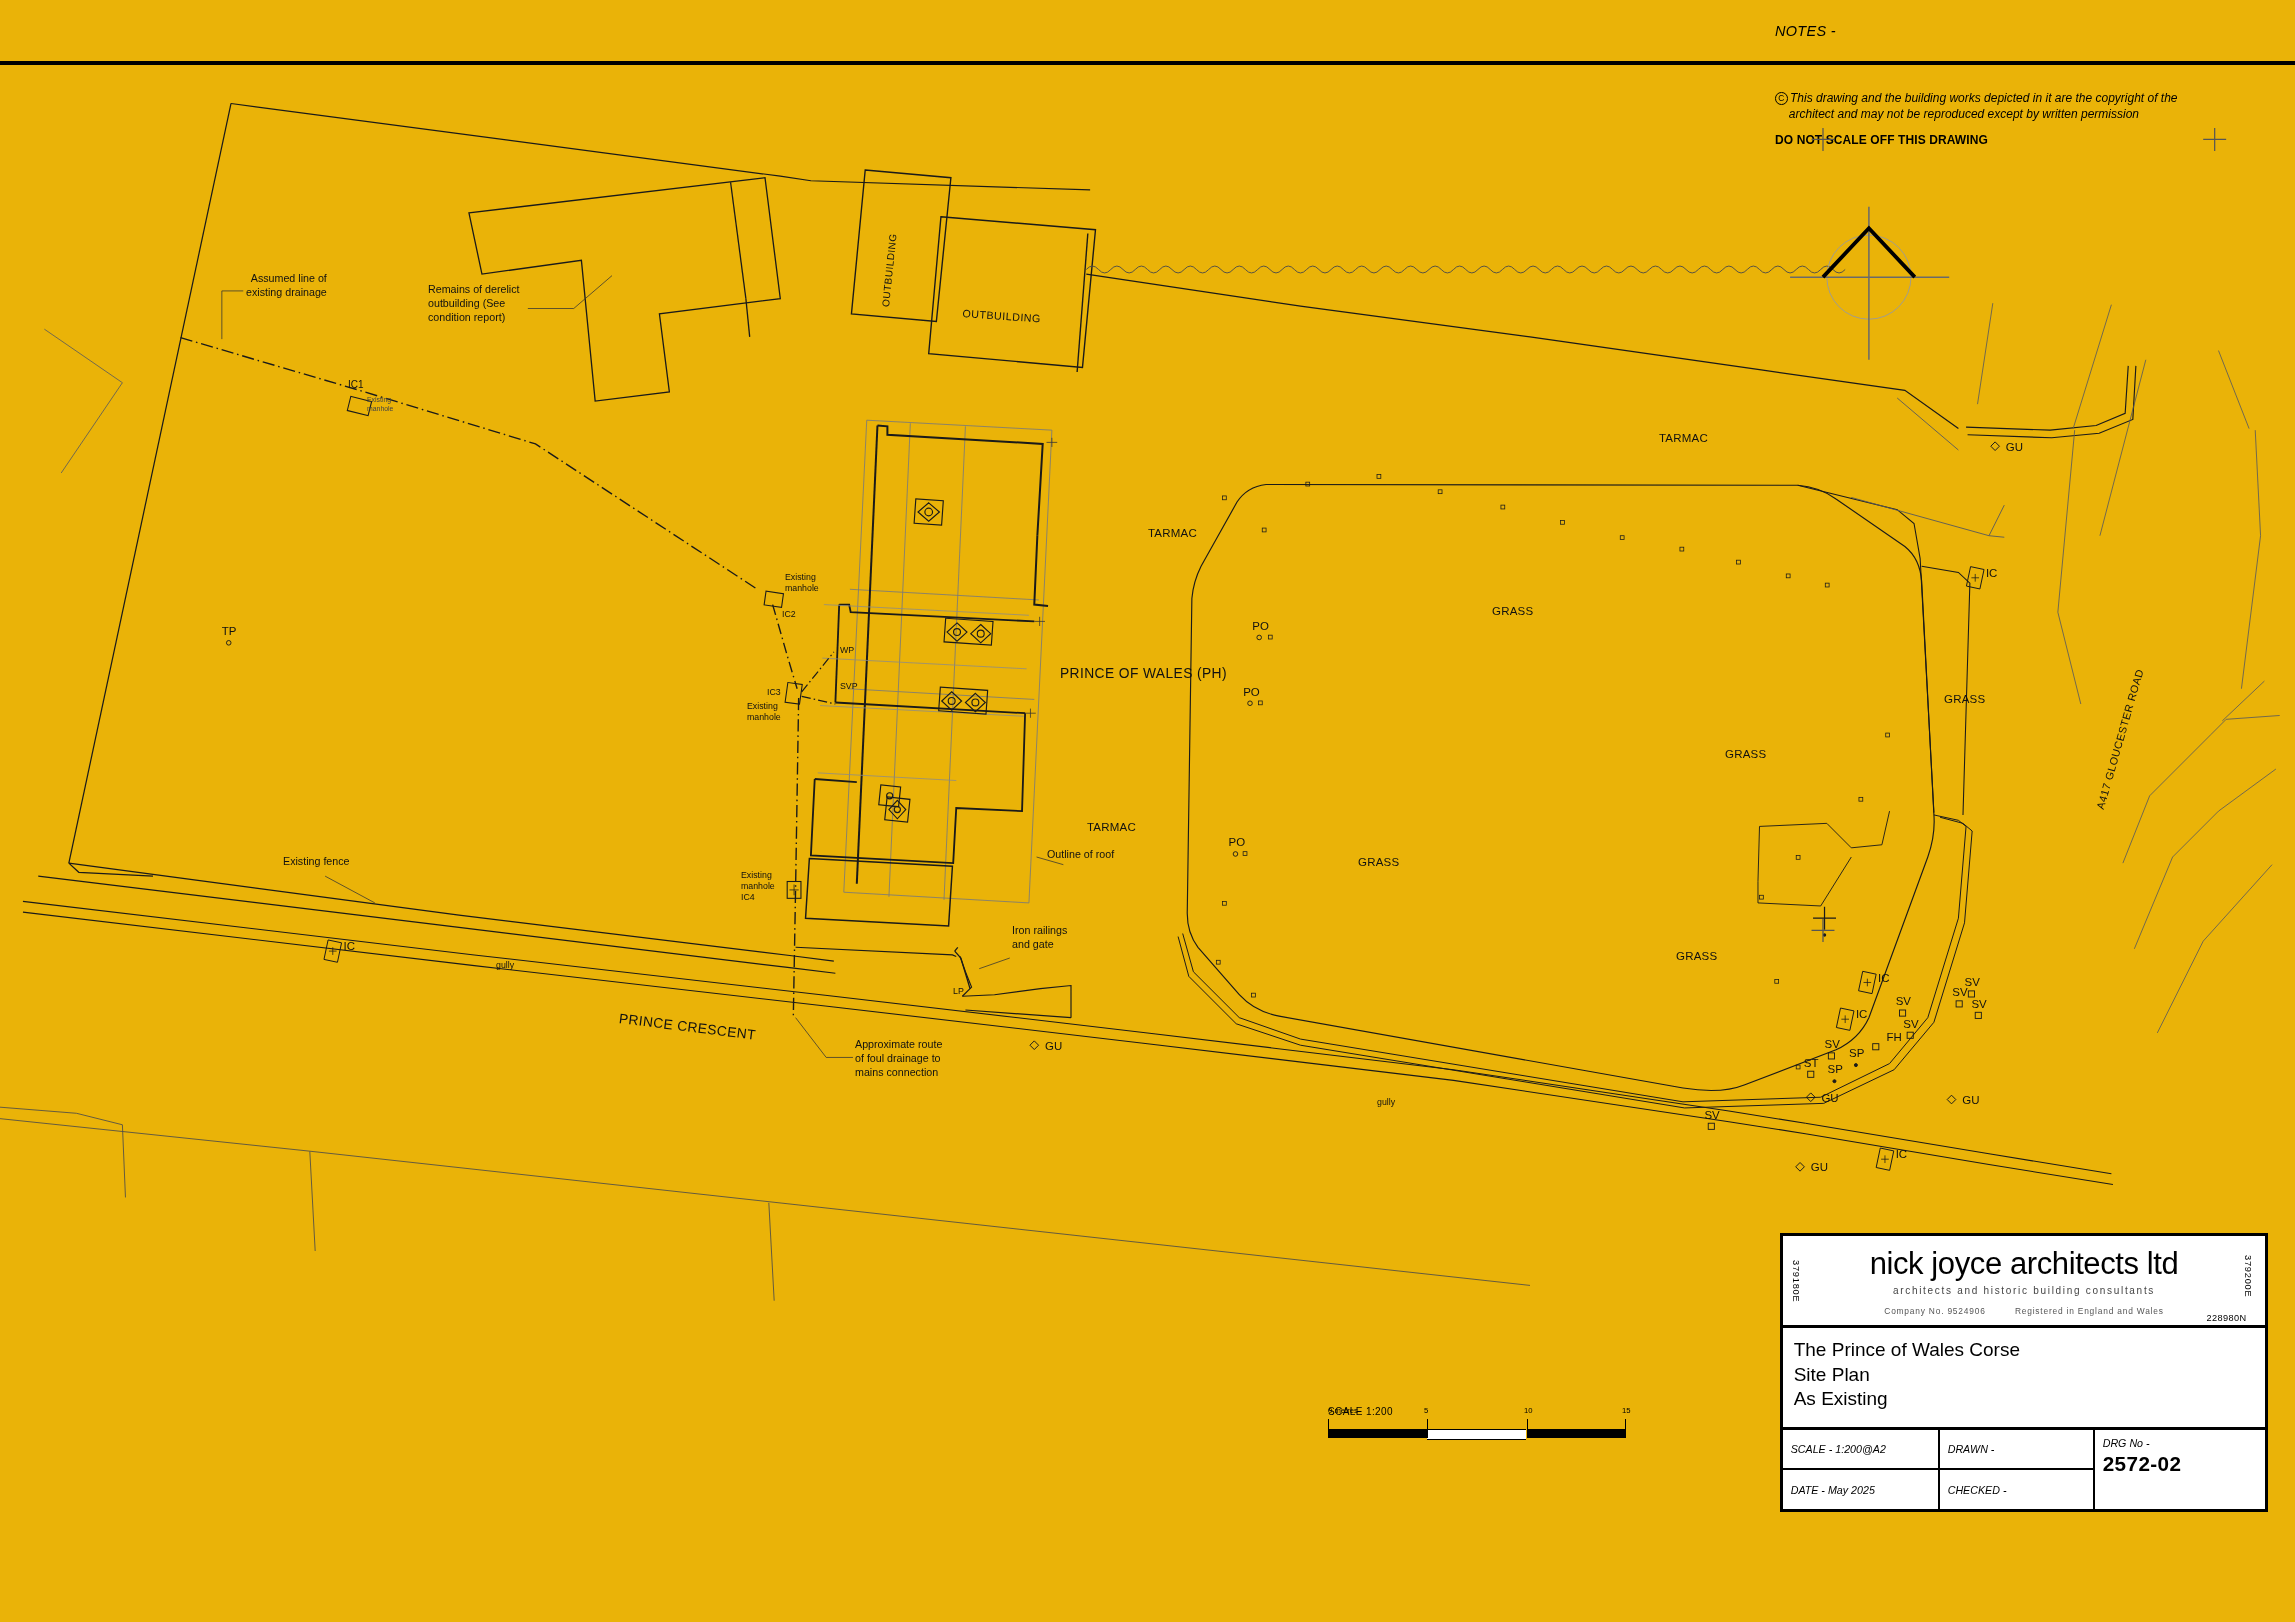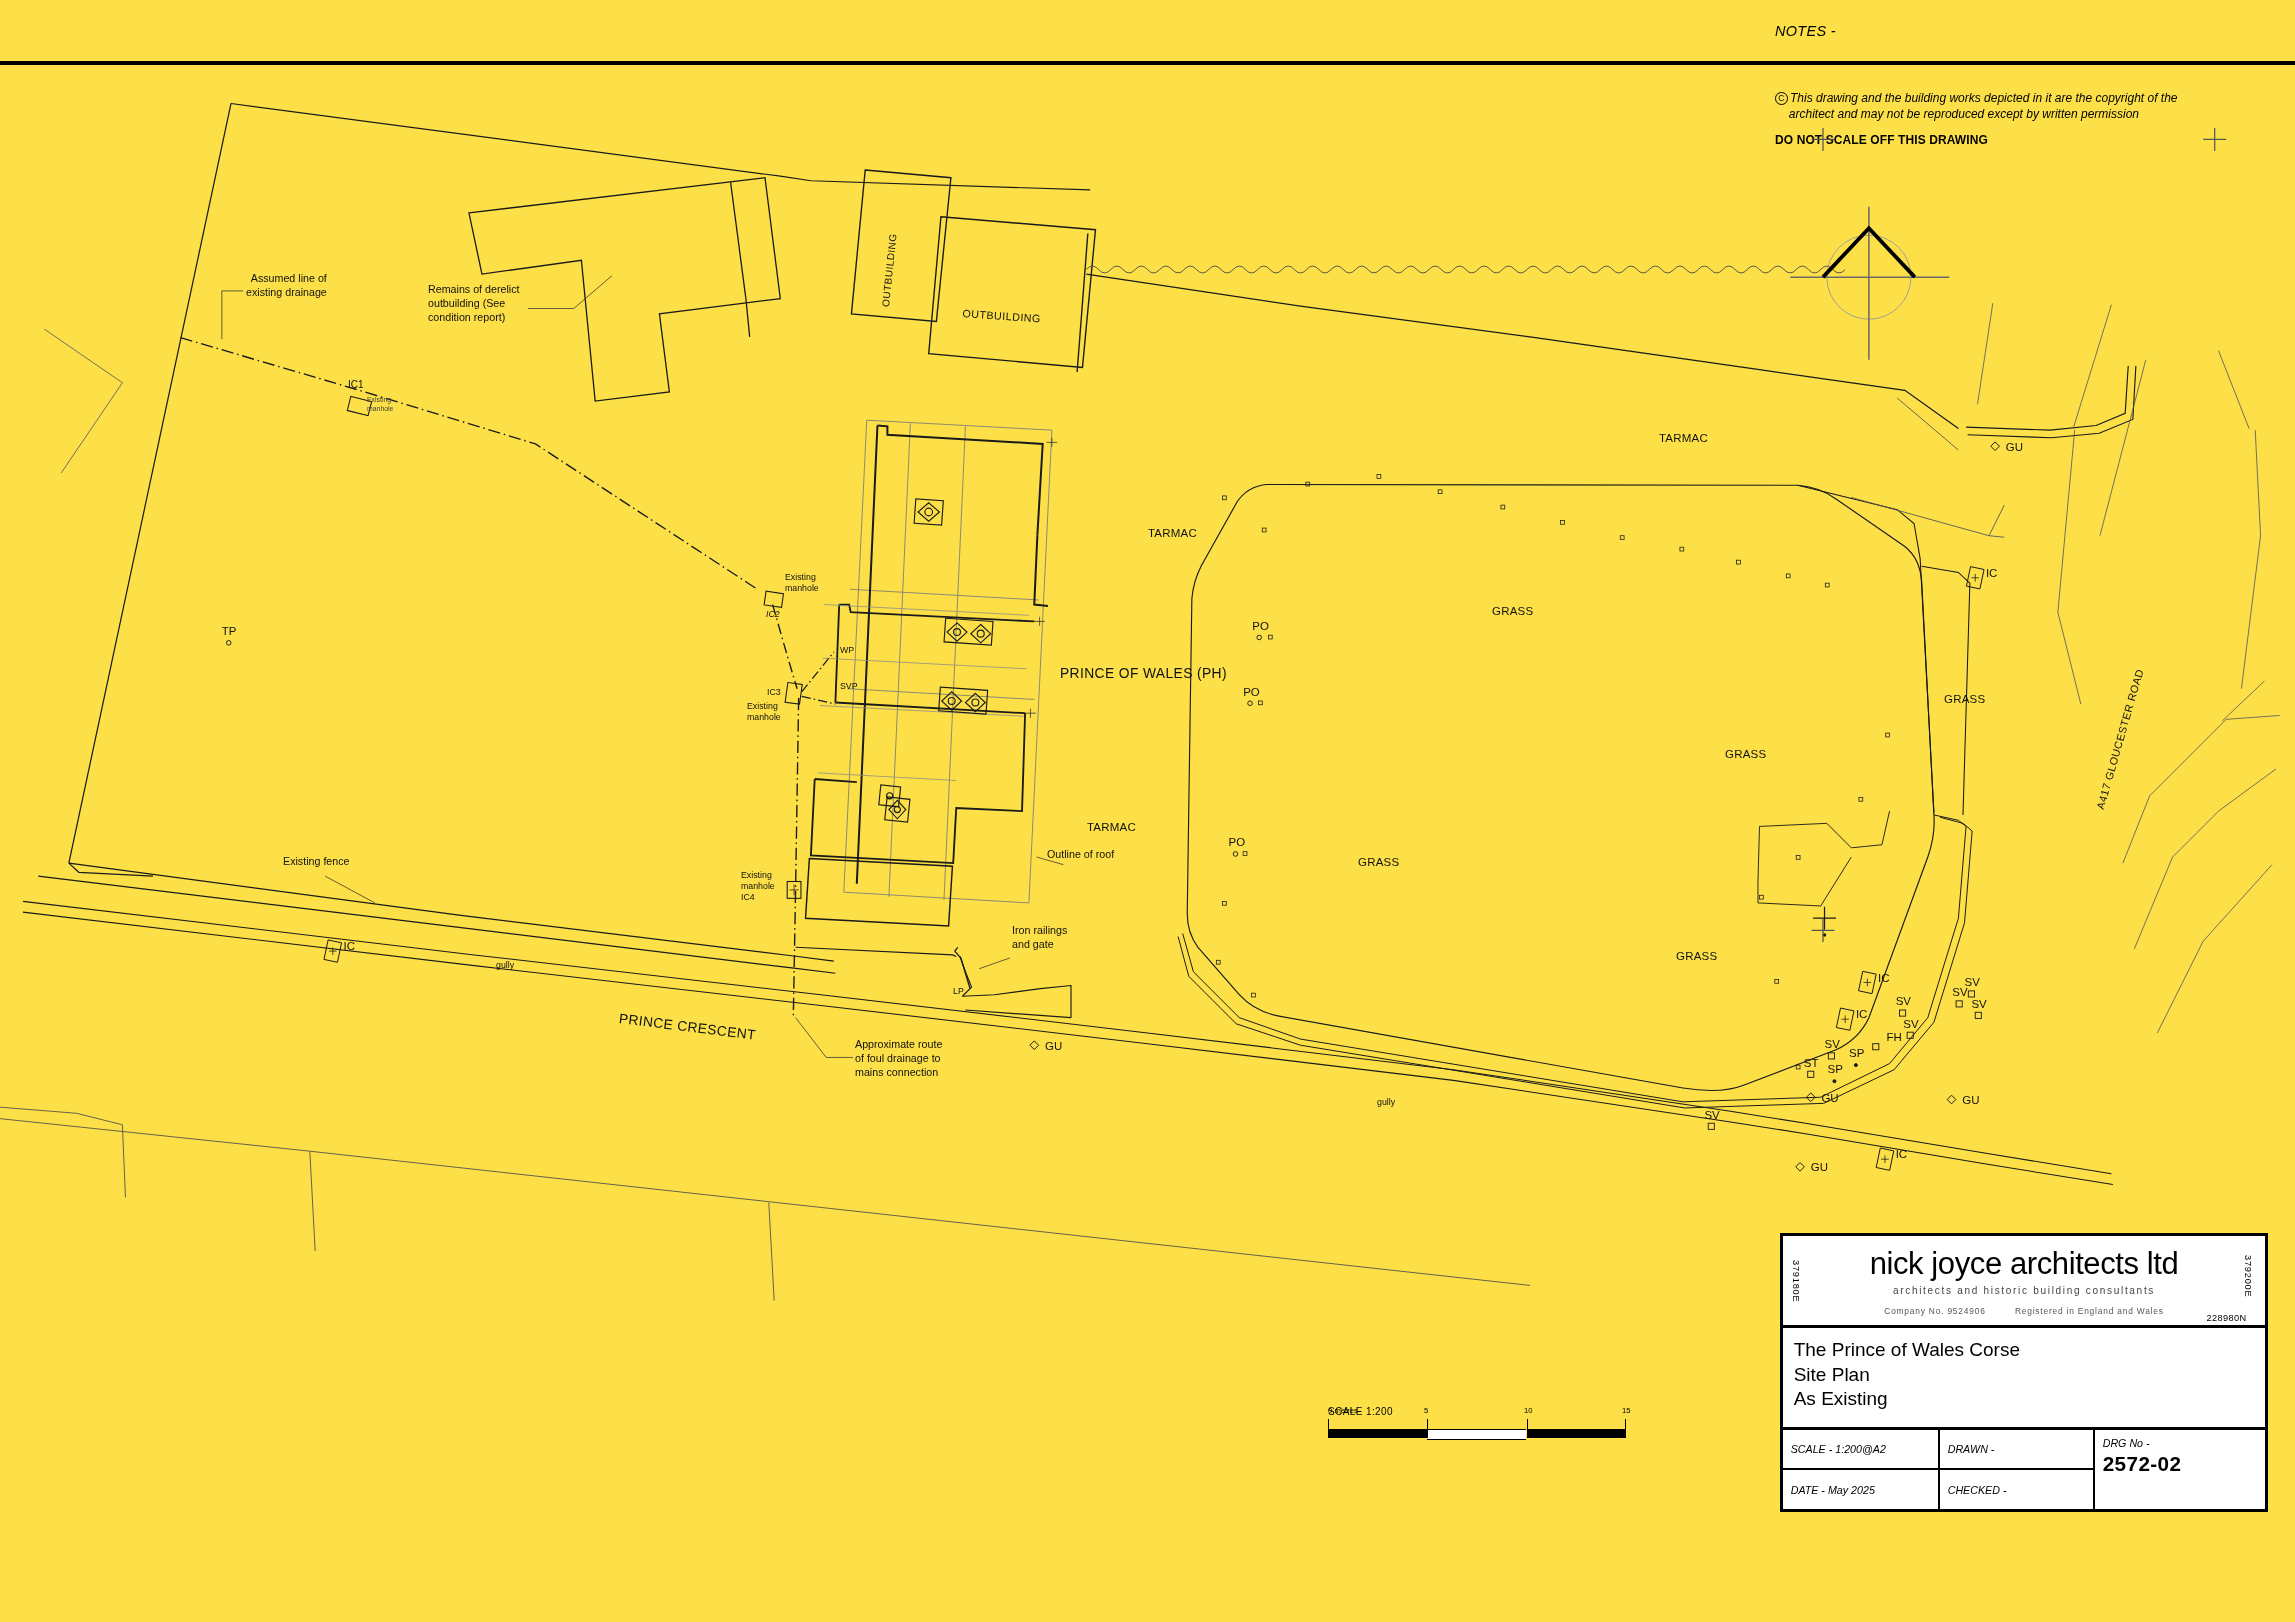--- a/index.html
+++ b/index.html
@@ -1,18 +1,18 @@
 <!DOCTYPE html>
 <html style="font-size:12.2px"><head>
 <meta charset="utf-8">
 <style>
   html,body{margin:0;padding:0;background:#ffffff;}
   body{width:2295px;height:1623px;position:relative;overflow:hidden;
        font-family:"Liberation Sans", sans-serif; color:#000;}
-  #sheet{position:absolute;inset:0;width:2295px;height:1623px;background:#fde047;}
+  #sheet{position:absolute;inset:0;width:2295px;height:1623px;background:#eab308;}
   svg.layer{position:absolute;left:0;top:0;width:2295px;height:1623px;overflow:visible;}
 
   
   .notes-wrap{position:absolute;left:1775px;top:23px;width:497px;}
   .notes-title{font-size:14.5px;font-style:italic;letter-spacing:0.3px;}
   .rule-heavy{position:absolute;left:0px;top:61px;width:2295px;height:3.8px;background:#000;}
   .copy-wrap{position:absolute;left:1775px;top:90px;width:459px;}
   .copy-line{font-size:12px;font-style:italic;line-height:1.35;}
   .copy-c{display:inline-block;width:10.7px;height:10.7px;border:0.8px solid #000;border-radius:50%;
           font-size:8.4px;font-style:normal;line-height:10px;text-align:center;margin-right:2.3px;vertical-align:0.8px;}
@@ -341,21 +341,21 @@
 existing drainage</div>
   <div class="lbl note" style="left:428px;top:283px;">Remains of derelict
 outbuilding (See
 condition report)</div>
   <div class="lbl sm" style="left:348px;top:379px;font-size:10px;">IC1</div>
   <div class="lbl xs" style="left:367px;top:396px;color:#444;">Existing
 manhole</div>
 
   <div class="lbl sm" style="left:785px;top:572px;">Existing
 manhole</div>
-  <div class="lbl sm" style="left:766px;top:609px;font-style:italic;">IC2</div>
+  <div class="lbl sm" style="left:782px;top:609px;">IC2</div>
 
   <div class="lbl sm" style="left:767px;top:687px;">IC3</div>
   <div class="lbl sm" style="left:747px;top:701px;">Existing
 manhole</div>
   <div class="lbl sm" style="left:741px;top:870px;">Existing
 manhole
 IC4</div>
 
   <div class="lbl sm" style="left:840px;top:645px;">WP</div>
   <div class="lbl sm" style="left:840px;top:681px;">SVP</div>

